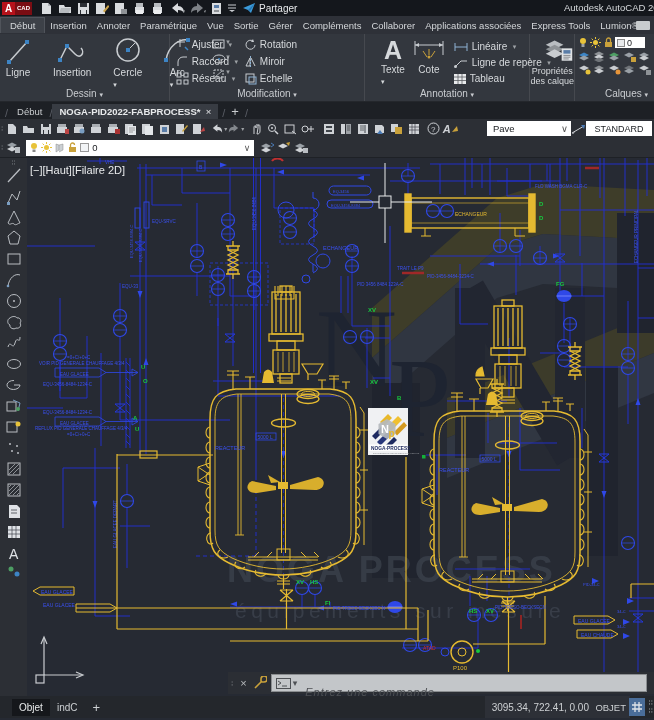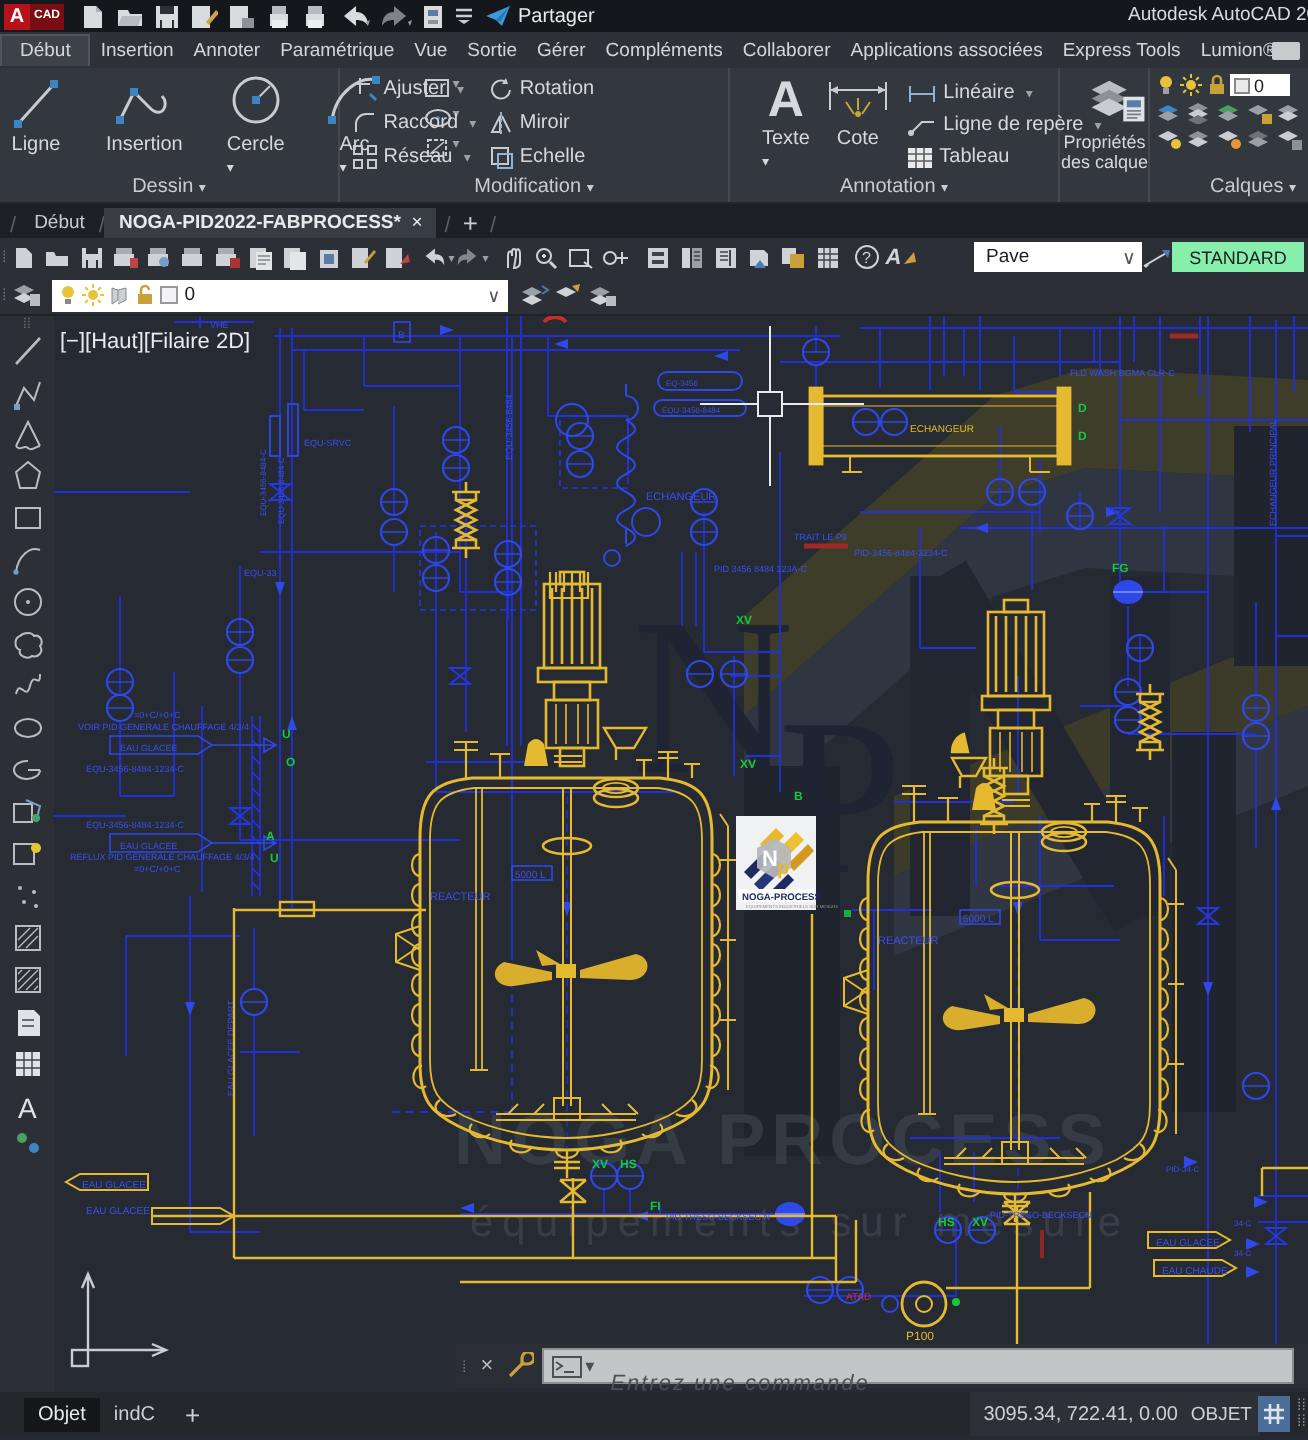--- a/index.html
+++ b/index.html
@@ -522,21 +522,21 @@
       </svg>
     </div>
   <div style="width:84px; height:15px; background:#fff; position:absolute; left:487px; font-size:9.5px; color:#1a1d21; display:flex; align-items:center; padding-left:6px;">Pave<span style="position:absolute;right:3px;color:#555;">∨</span></div>
   <div class="ticon" style="position:absolute; left:570px;">
       <svg width="16" height="12" viewBox="0 0 16 12">
         <path d="M1 10 13 3" stroke="#cfd2d6"></path>
         <path d="M10 2l4 0-1 4z" fill="#4a7ab5"></path>
         <path d="M1 10l3-1-2 2z" fill="#cfd2d6"></path>
       </svg>
     </div>
-  <div style="width:66px; height:15px; background:#86efac; position:absolute; left:586px; font-size:9px; color:#1a1d21; display:flex; align-items:center; justify-content:center;">STANDARD</div>
+  <div style="width:66px; height:15px; background:#ffffff; position:absolute; left:586px; font-size:9px; color:#1a1d21; display:flex; align-items:center; justify-content:center;">STANDARD</div>
 </div>
 
 <div class="toolbar2" id="toolbar2">
   <div style="color:#6f7277;font-size:8px;margin-left:1px;">⁞</div>
   <div class="ticon" style="margin-left:2px;">
       <svg width="15" height="13" viewBox="0 0 15 13">
         <path d="M1 4l5-2.5L11 4 6 6.5z" fill="#9aa0a6"></path>
         <path d="M1 8l5-2.5L11 8 6 10.5z" fill="#cfd2d6"></path>
         <rect x="9" y="6" width="5" height="6" fill="#b9bdc2"></rect>
       </svg>

